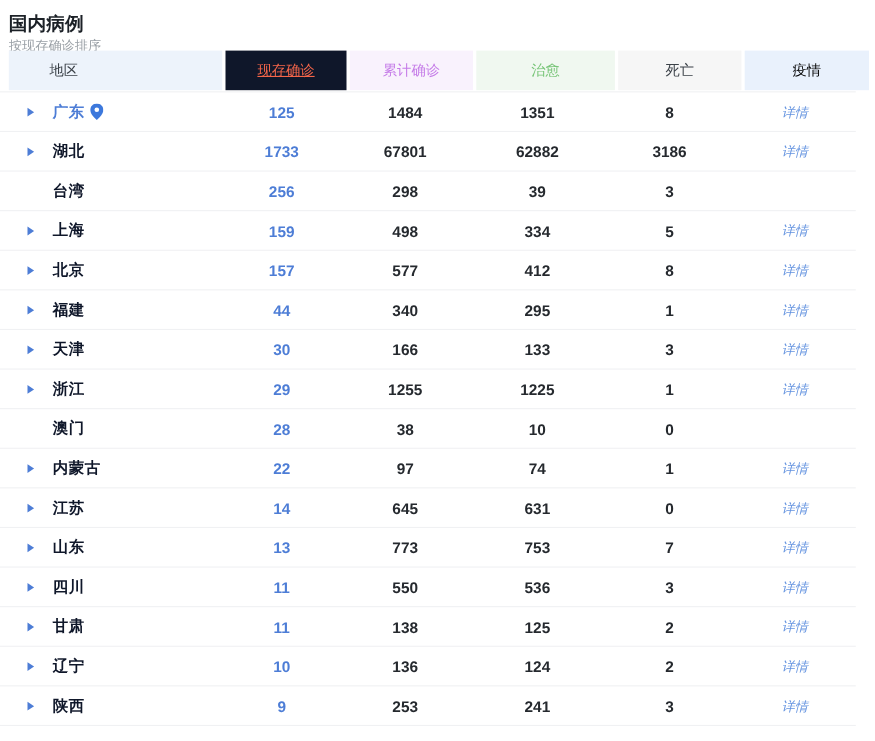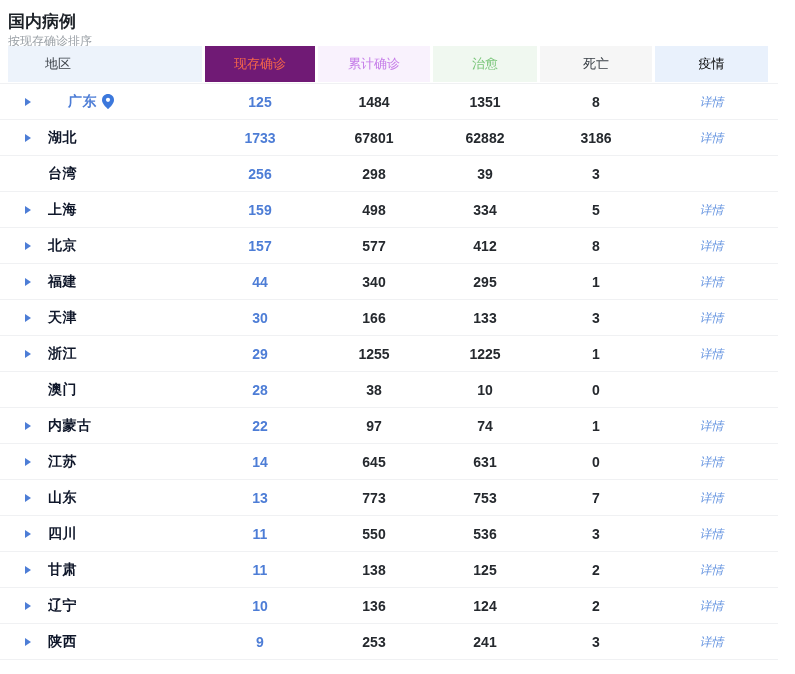--- a/index.html
+++ b/index.html
@@ -17,21 +17,21 @@
   .sort-note{font-size:12px;color:#9aa0a6;line-height:18px;}
   .thead{display:flex;margin-left:8px;height:36px;}
   .hcell{
     box-sizing:border-box;height:36px;line-height:36px;
     font-size:13px;text-align:center;white-space:nowrap;
   }
   .c0{width:194px;}
   .c1,.c2,.c3,.c4,.c5{margin-left:3px;}
   .c1{width:110px;}
   .c2{width:112px;}
-  .c3{width:104px;}
+  .c3{width:126px;}
   .c4{width:112px;}
   .c5{width:113px;}
   .hcell.c0{text-align:left;padding-left:37px;}
   .tbody{margin-top:1px;border-top:1px solid #f0f1f3;width:778px;}
   .row{
     display:flex;align-items:center;height:36px;box-sizing:border-box;
     border-bottom:1px solid #f0f1f3;padding-left:8px;width:778px;
   }
   .cell{box-sizing:border-box;}
   .cell.region{display:flex;align-items:center;}
@@ -40,39 +40,39 @@
     display:flex;align-items:center;flex-shrink:0;
   }
   .arrow{
     width:0;height:0;
     border-left:6px solid #4d7dd6;
     border-top:4px solid transparent;
     border-bottom:4px solid transparent;
     display:inline-block;
   }
   .rname{font-size:14px;font-weight:600;color:#0f172a;letter-spacing:0.5px;}
-  .rname.blue{color:#4d7dd6;margin-left:20px;}
+  .rname.blue{color:#4d7dd6;}
   .pin{margin-left:5px;display:inline-flex;align-items:center;}
   .num{font-size:14px;font-weight:700;color:#25292e;text-align:center;}
   .num.current{color:#4d7dd6;}
   .cell.detail{text-align:center;font-style:italic;}
   .detail-link{font-size:12px;color:#6594e0;cursor:pointer;}
 </style>
 </head>
 <body>
 
 <div>
   <div class="panel-head">
     <div class="title">国内病例</div>
     <div class="sort-note">按现存确诊排序</div>
   </div>
 
   <div class="thead">
       <div class="hcell c0" style="background: rgb(237, 243, 251); color: rgb(59, 65, 72);">地区</div>
-      <div class="hcell c1" style="background: #701a75; color: rgb(245, 102, 74);">现存确诊</div>
+      <div class="hcell c1" style="background: #0f172a; color: rgb(245, 102, 74); text-decoration: underline;">现存确诊</div>
       <div class="hcell c2" style="background: rgb(249, 242, 253); color: rgb(197, 123, 232);">累计确诊</div>
       <div class="hcell c3" style="background: rgb(240, 248, 240); color: rgb(120, 197, 120);">治愈</div>
       <div class="hcell c4" style="background: rgb(246, 246, 246); color: rgb(59, 65, 72);">死亡</div>
       <div class="hcell c5" style="background: rgb(233, 241, 252); color: #000000;">疫情</div>
     </div>
 
   <div class="tbody">
       <div class="row">
         <div class="cell region c0">
           <span class="iconslot">

